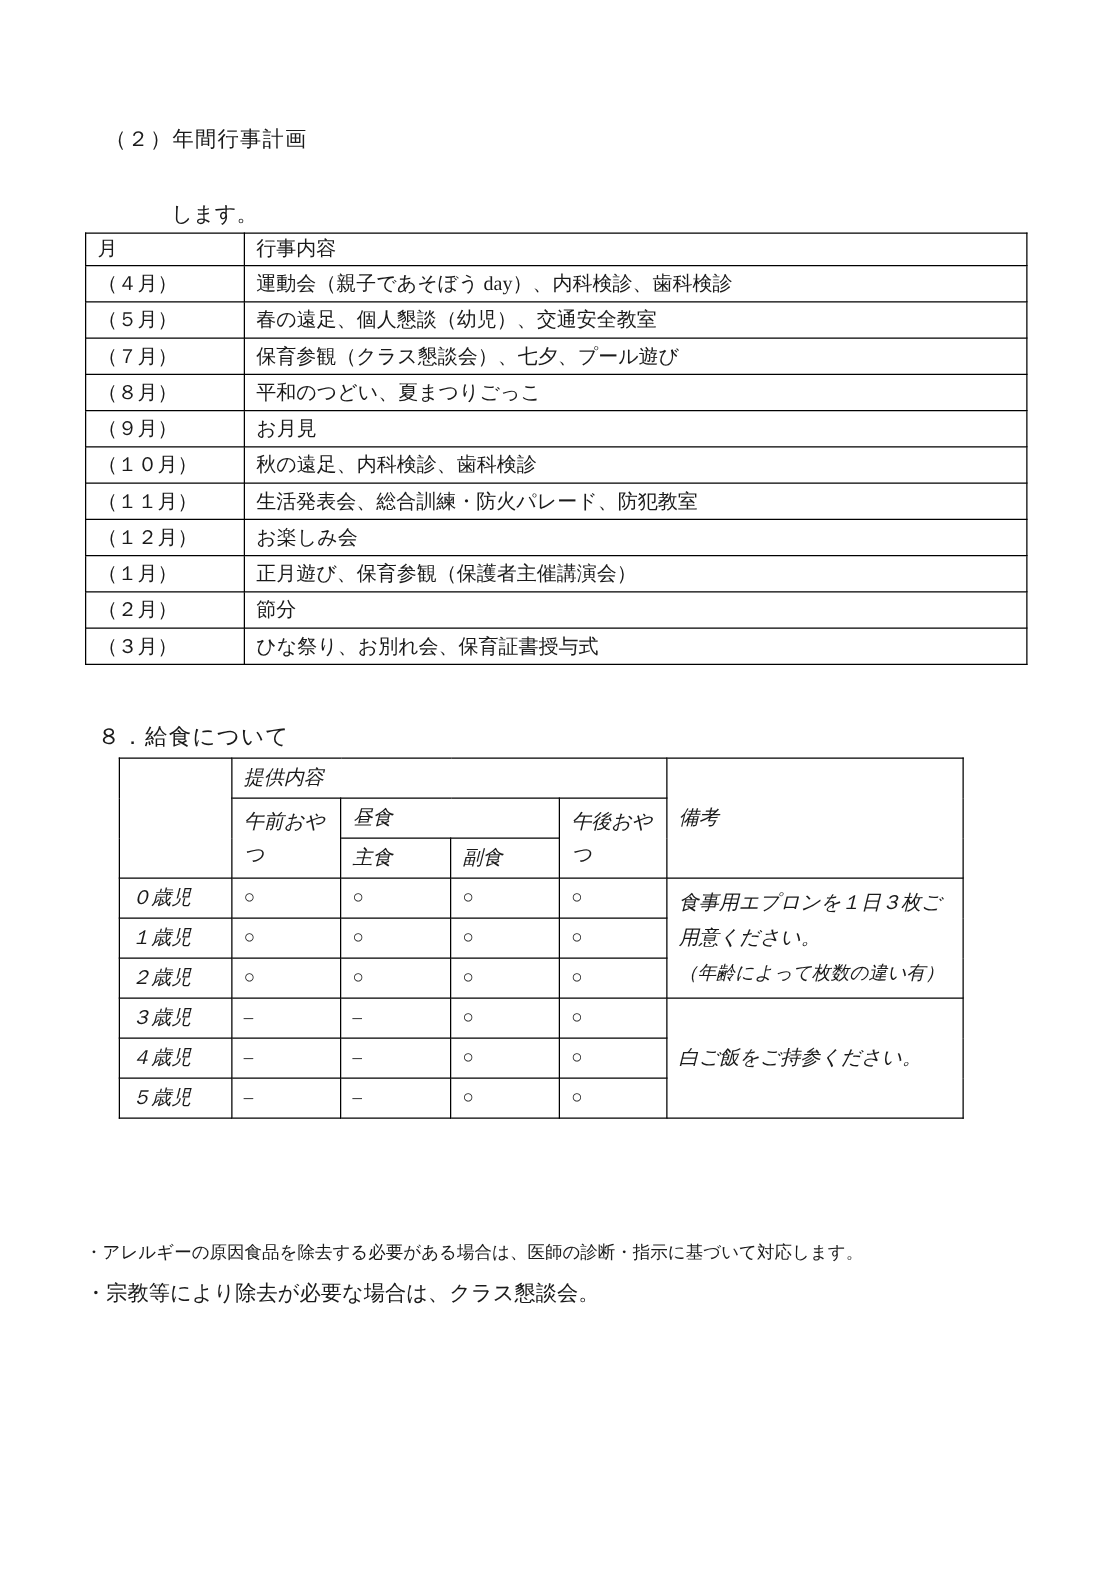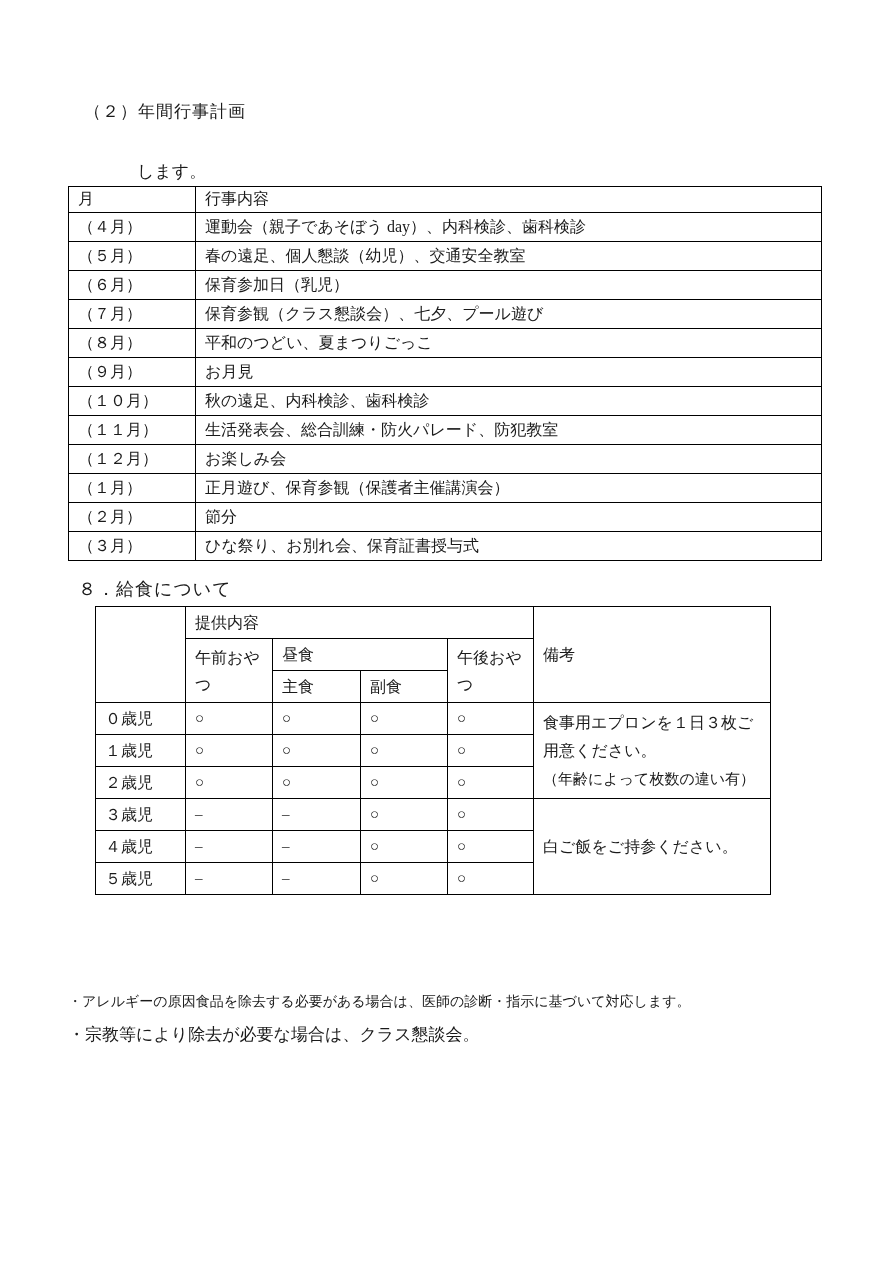--- a/index.html
+++ b/index.html
@@ -25,21 +25,21 @@
 
   .events-table { position: absolute; left: 68px; top: 186px; width: 754px; border: 1.5px solid #000; }
   .events-table td { padding: 2px 6px 2px 9px; white-space: nowrap; }
   .events-table tr { height: 29px; }
   .events-table tr.head-row { height: 25px; }
   .events-table col.c-month { width: 127px; }
 
   
   .sec8-title { position: absolute; left: 78px; top: 577px; font-size: 18px; letter-spacing: 1px; }
 
-  .lunch-table { position: absolute; left: 95px; top: 606px; width: 675px; border: 1.5px solid #000; }
+  .lunch-table { position: absolute; left: 95px; top: 606px; width: 675px; border: 1.5px solid #000; font-style: italic; }
   .lunch-table td { padding: 2px 4px 2px 9px; line-height: 27px; }
   .lunch-table col.c-age { width: 90px; }
   .lunch-table col.c-am { width: 87px; }
   .lunch-table col.c-staple { width: 88px; }
   .lunch-table col.c-side { width: 87px; }
   .lunch-table col.c-pm { width: 86px; }
   .lunch-table col.c-rem { width: 237px; }
   .lunch-table tr.h1 { height: 31px; }
   .lunch-table tr.h2 { height: 28px; }
   .lunch-table tr.h3 { height: 28px; }
@@ -76,24 +76,20 @@
     </tr>
     <tr>
       <td>（４月）</td>
       <td>運動会（親子であそぼう day）、内科検診、歯科検診</td>
     </tr>
     <tr>
       <td>（５月）</td>
       <td>春の遠足、個人懇談（幼児）、交通安全教室</td>
     </tr>
     <tr>
-      <td>（６月）</td>
-      <td>保育参加日（乳児）</td>
-    </tr>
-    <tr>
       <td>（７月）</td>
       <td>保育参観（クラス懇談会）、七夕、プール遊び</td>
     </tr>
     <tr>
       <td>（８月）</td>
       <td>平和のつどい、夏まつりごっこ</td>
     </tr>
     <tr>
       <td>（９月）</td>
       <td>お月見</td>

